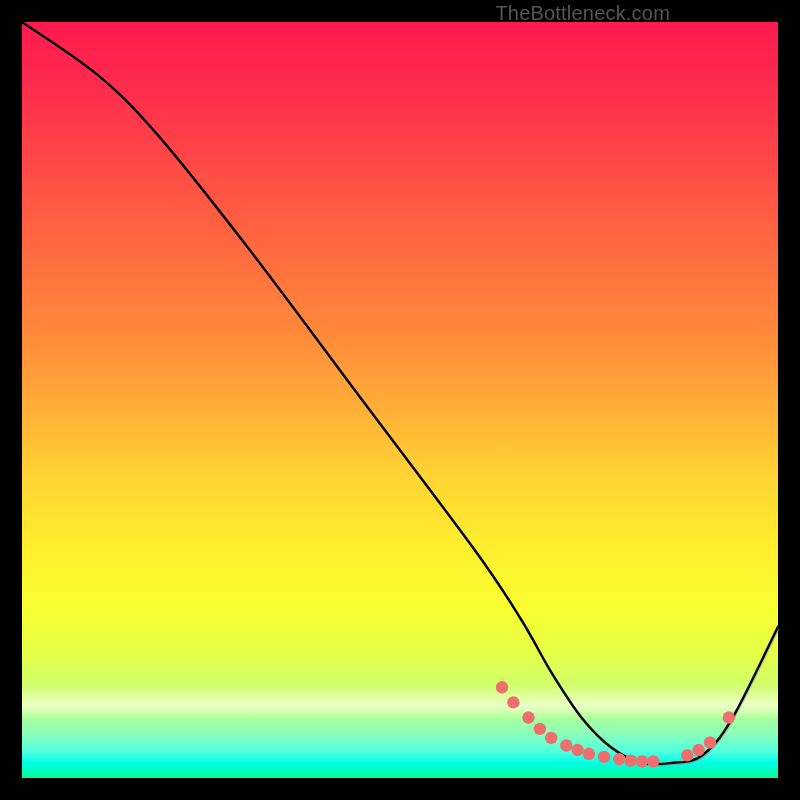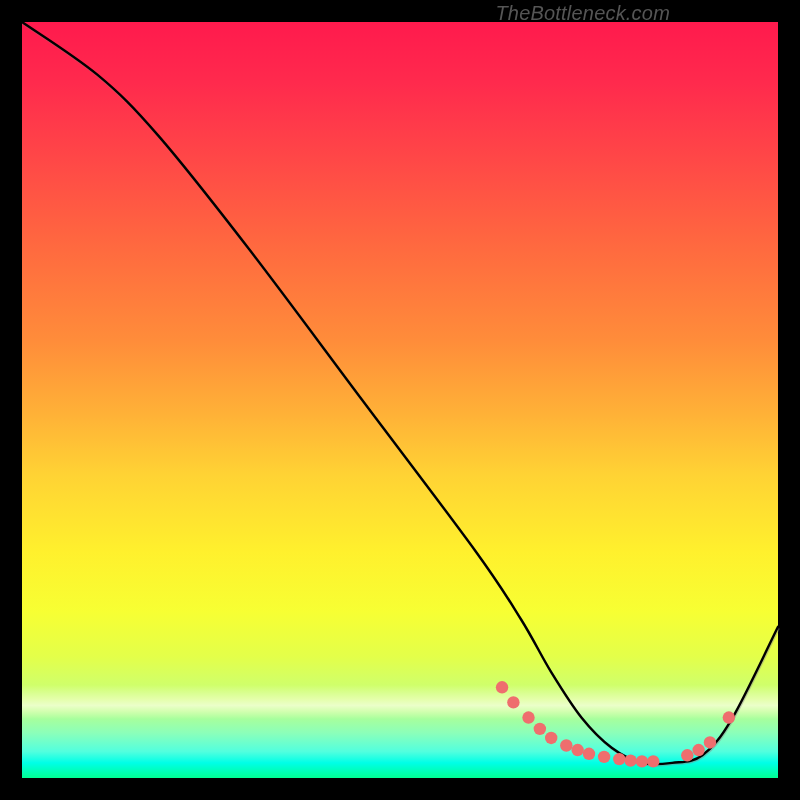--- a/index.html
+++ b/index.html
@@ -9,21 +9,20 @@
     height: 800px;
     background: #000;
     font-family: Arial, Helvetica, sans-serif;
     overflow: hidden;
   }
   .stage {
     position: relative;
     width: 696px;
     height: 800px;
     background: #000;
-    font-style: italic;
   }
   .plot {
     position: absolute;
     left: 22px;
     top: 22px;
     width: 756px;
     height: 756px;
     
     background: linear-gradient(
       to bottom,

